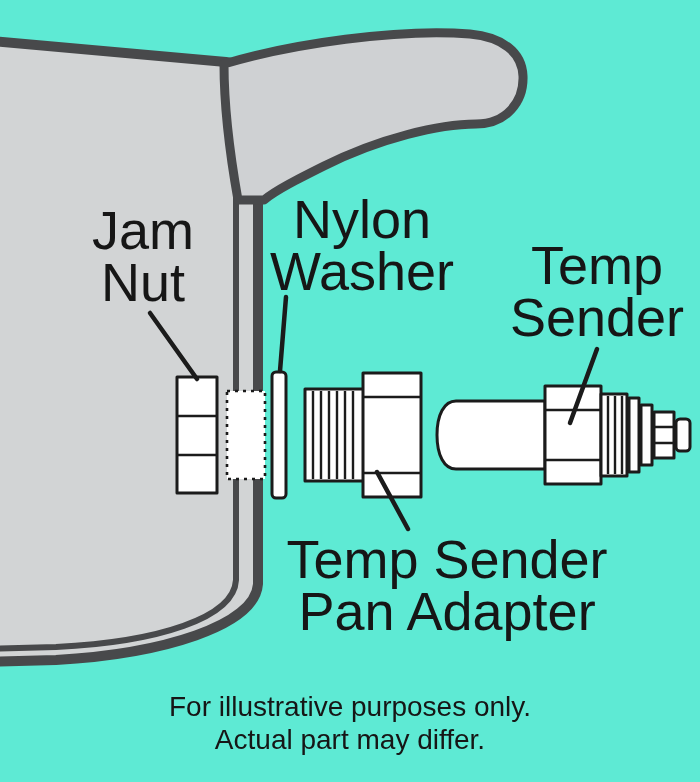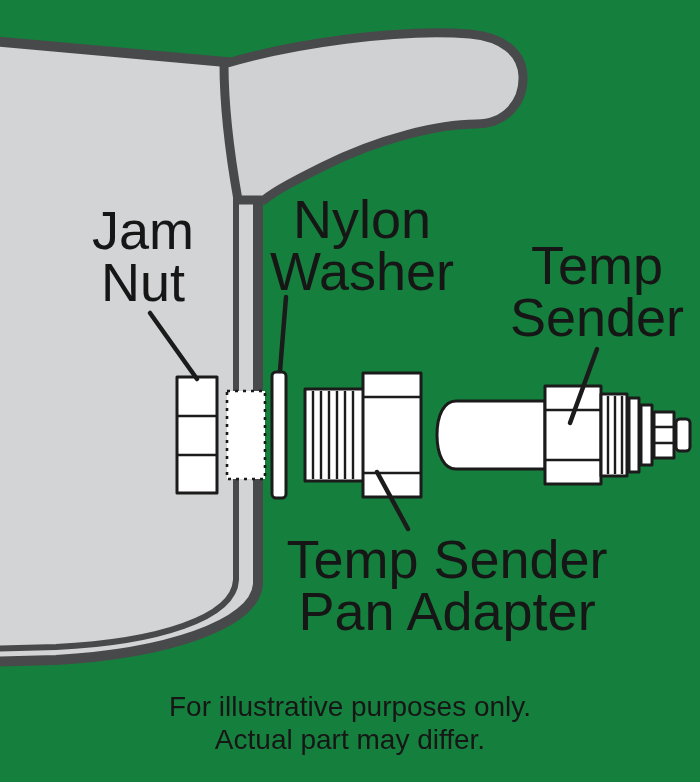--- a/index.html
+++ b/index.html
@@ -4,21 +4,21 @@
 <style>
   html, body {
     margin: 0;
     padding: 0;
     background: #ffffff;
   }
   .stage {
     position: relative;
     width: 700px;
     height: 782px;
-    background: #15803d;
+    background: #5eead4;
     overflow: hidden;
     font-family: "Liberation Sans", sans-serif;
   }
   svg { display: block; }
 
   .pan      { fill: #d2d4d5; stroke: #48494b; stroke-width: 10; stroke-linejoin: round; }
   .pan-line { fill: none;    stroke: #48494b; stroke-width: 6;  stroke-linecap: round; }
   .flange   { fill: #cfd1d3; stroke: #48494b; stroke-width: 9;  stroke-linejoin: round; }
 
   .part   { fill: #ffffff; stroke: #1b1b1b; stroke-width: 3; stroke-linejoin: round; }

